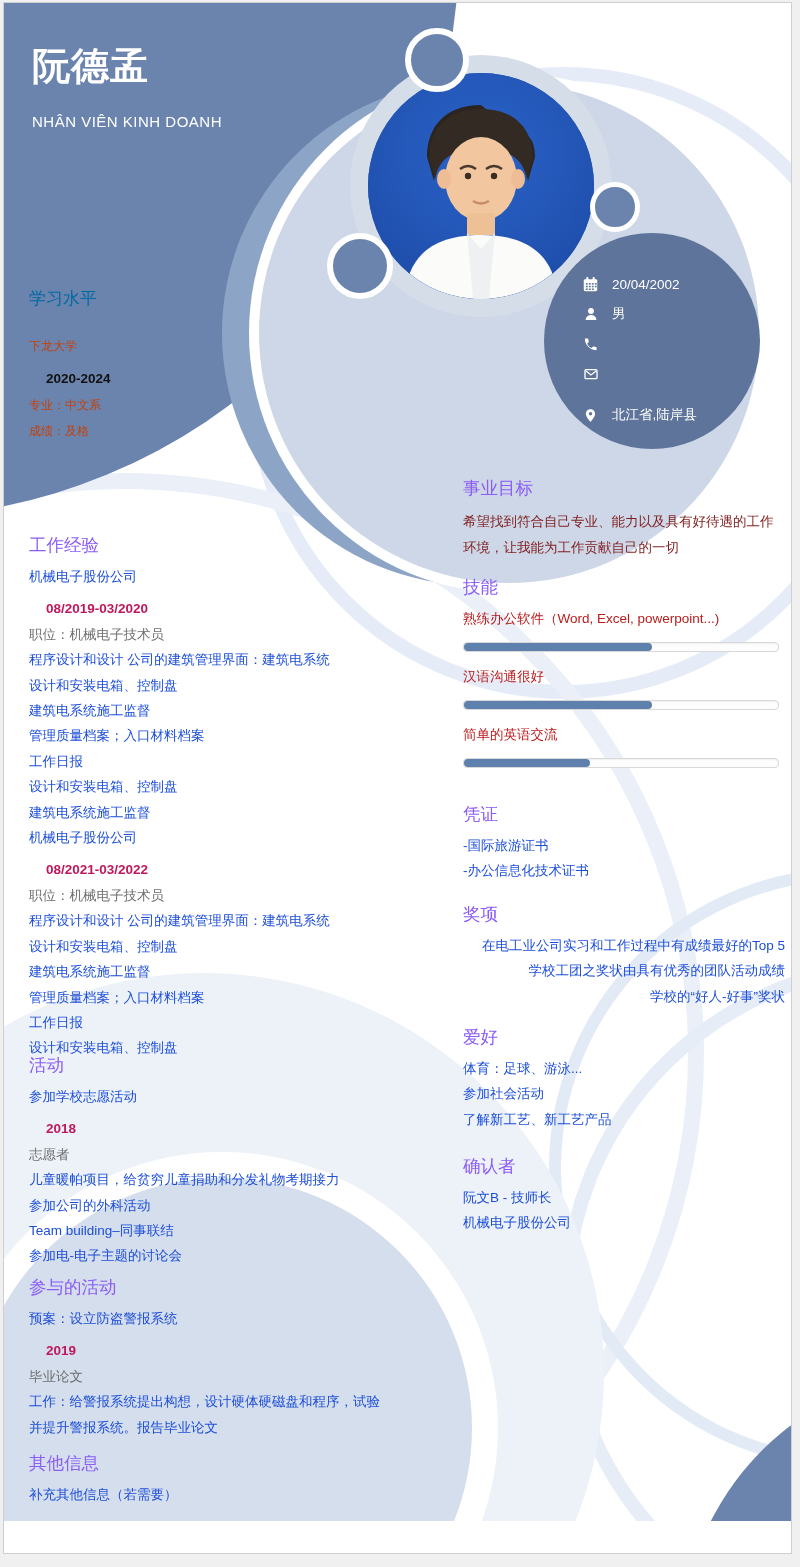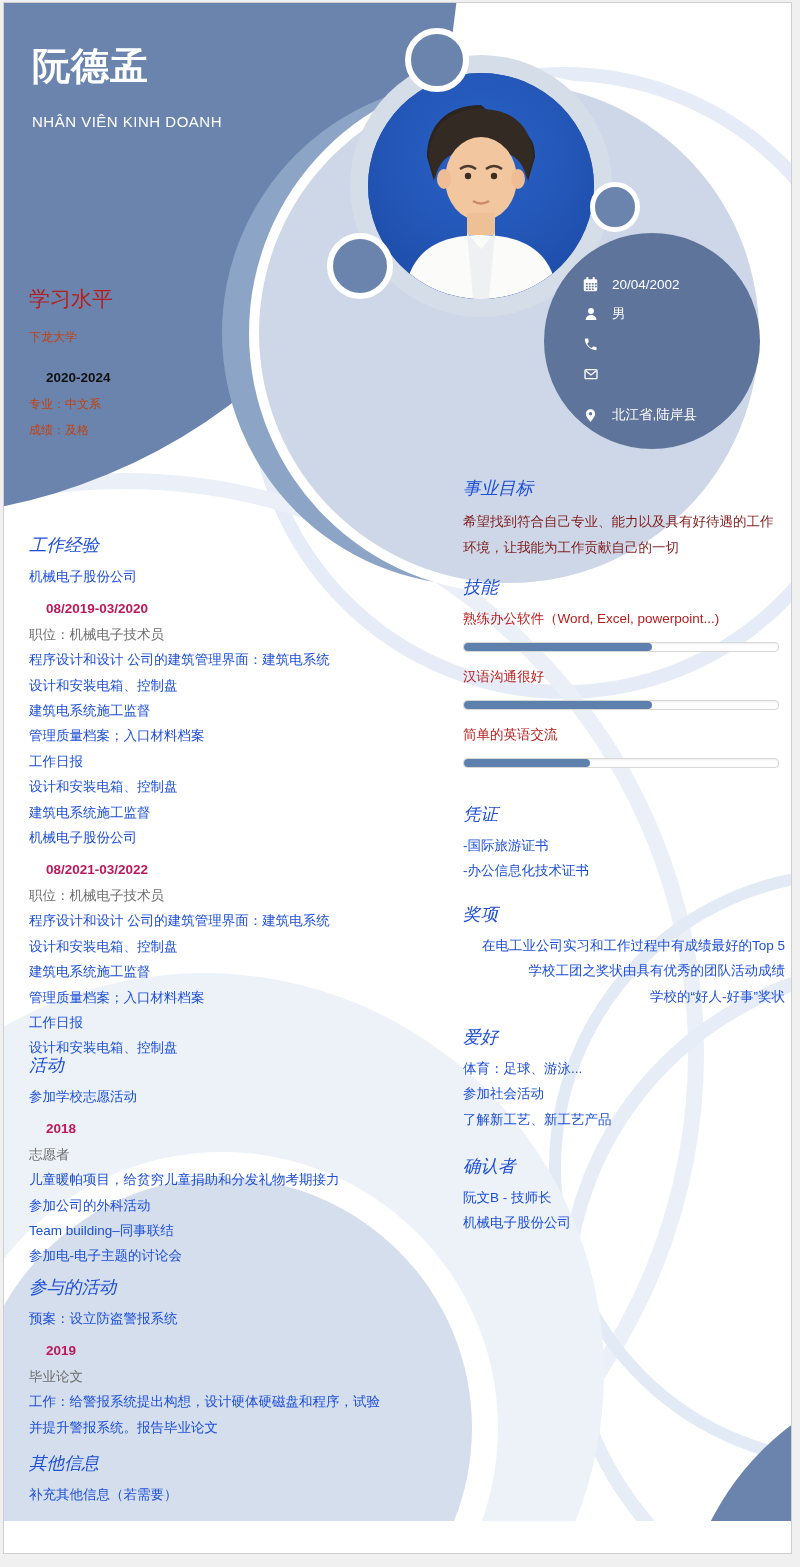--- a/index.html
+++ b/index.html
@@ -32,27 +32,27 @@
   .dot2{left:586px;top:179px;width:50px;height:50px;border-width:5px;}
   .dot3{left:323px;top:230px;width:66px;height:66px;}
   .contactcirc{left:540px;top:230px;width:216px;height:216px;background:#5f749b;}
   .quarter{left:678px;top:1368px;width:544px;height:544px;background:#6b84ae;}
 
   
   .abs{position:absolute;z-index:3;}
   .name{left:28px;top:38px;font-size:38px;font-weight:bold;color:#ffffff;letter-spacing:1px;}
   .subtitle{left:28px;top:110px;font-size:15px;color:#ffffff;letter-spacing:0.5px;}
 
-  .h-sec{font-size:17.5px;color:#1d4ed8;margin:0 0 7px 0;line-height:24px;font-style:italic;}
-  .h-white{font-size:21px;color:#b91c1c;margin:0 0 13px 0;line-height:24px;}
+  .h-sec{font-size:17.5px;color:#8b5cf6;margin:0 0 7px 0;line-height:24px;}
+  .h-white{font-size:17px;color:#0369a1;margin:0 0 22px 0;line-height:24px;}
   .line{font-size:13.5px;color:#1d4ed8;line-height:25.4px;white-space:nowrap;}
   .line-w{font-size:12px;color:#c2410c;line-height:26px;white-space:nowrap;}
   .gray{color:#6f6f6f;}
   .date{font-size:13.5px;font-weight:bold;color:#be185d;padding-left:17px;margin-top:7px;line-height:25.4px;}
-  .date-w{font-size:13.5px;font-weight:bold;color:#111111;padding-left:17px;margin-top:15px;line-height:26px;}
+  .date-w{font-size:13.5px;font-weight:bold;color:#111111;padding-left:17px;margin-top:7px;line-height:26px;}
 
   .edu{left:25px;top:284px;width:300px;}
   .work{left:25px;top:530px;width:420px;}
   .acts{left:25px;top:1050px;width:420px;}
   .part{left:25px;top:1272px;width:430px;}
   .other{left:25px;top:1448px;width:420px;}
 
   .rcol{width:322px;}
   .objective{left:459px;top:473px;}
   .objective .para{font-size:13.5px;color:#7f1d1d;line-height:26.2px;margin-top:9px;white-space:normal;}

